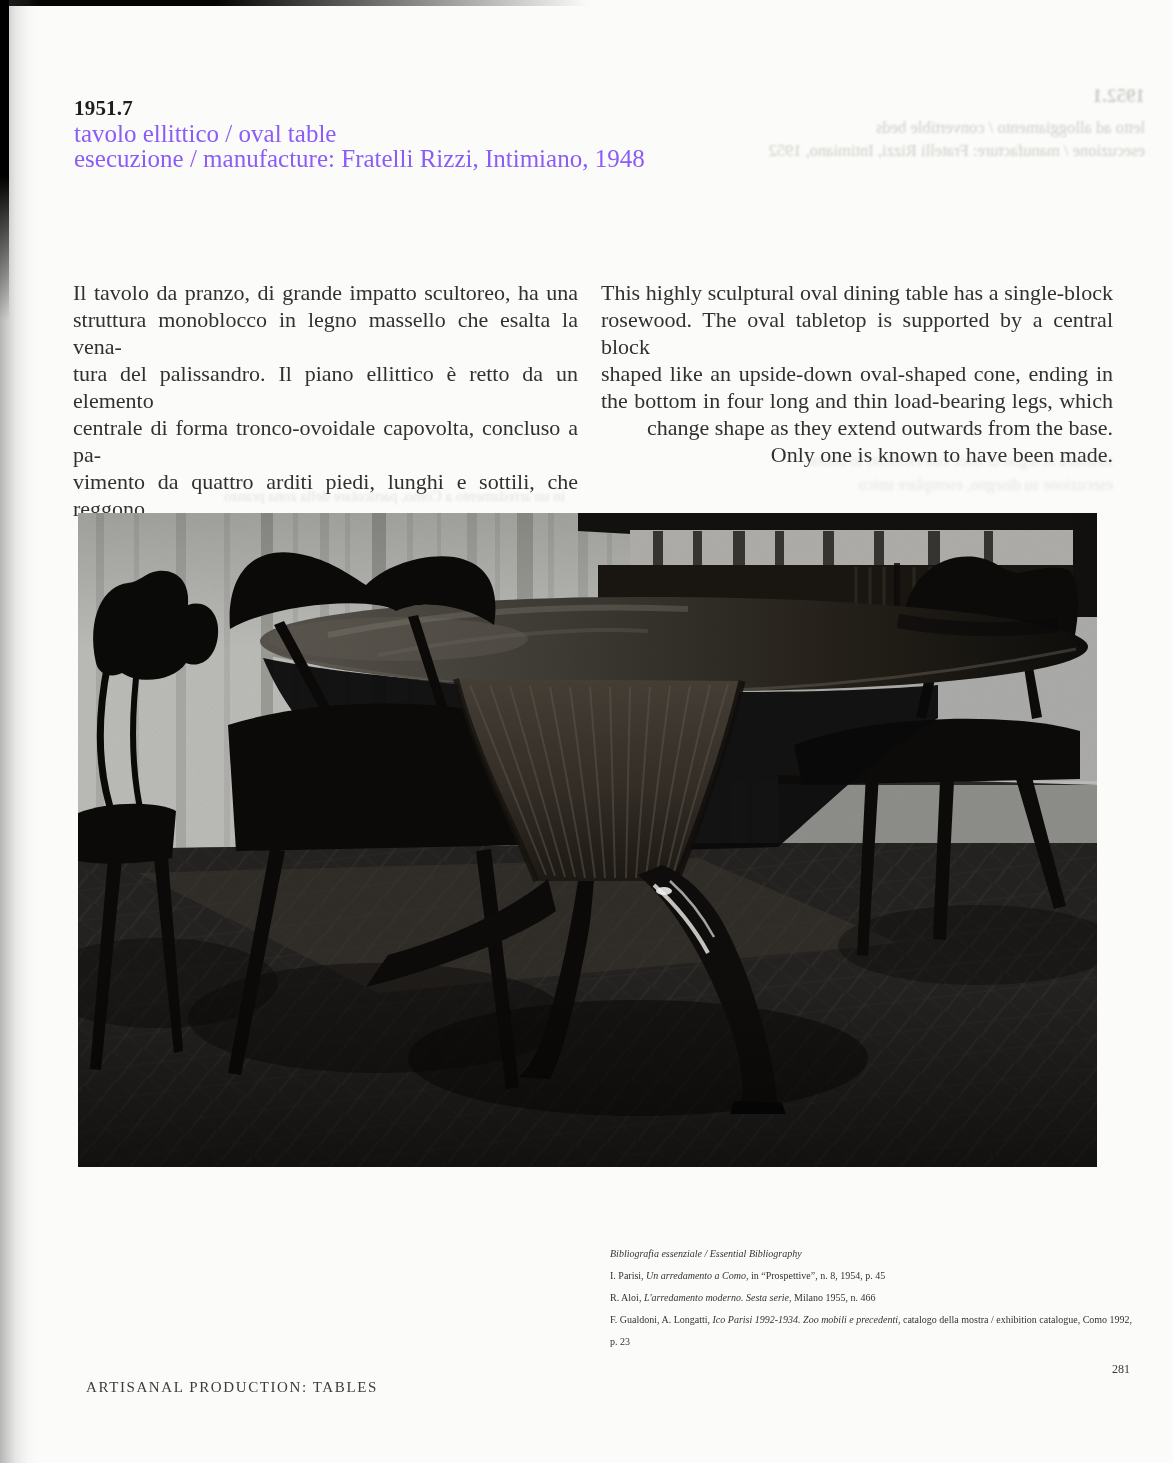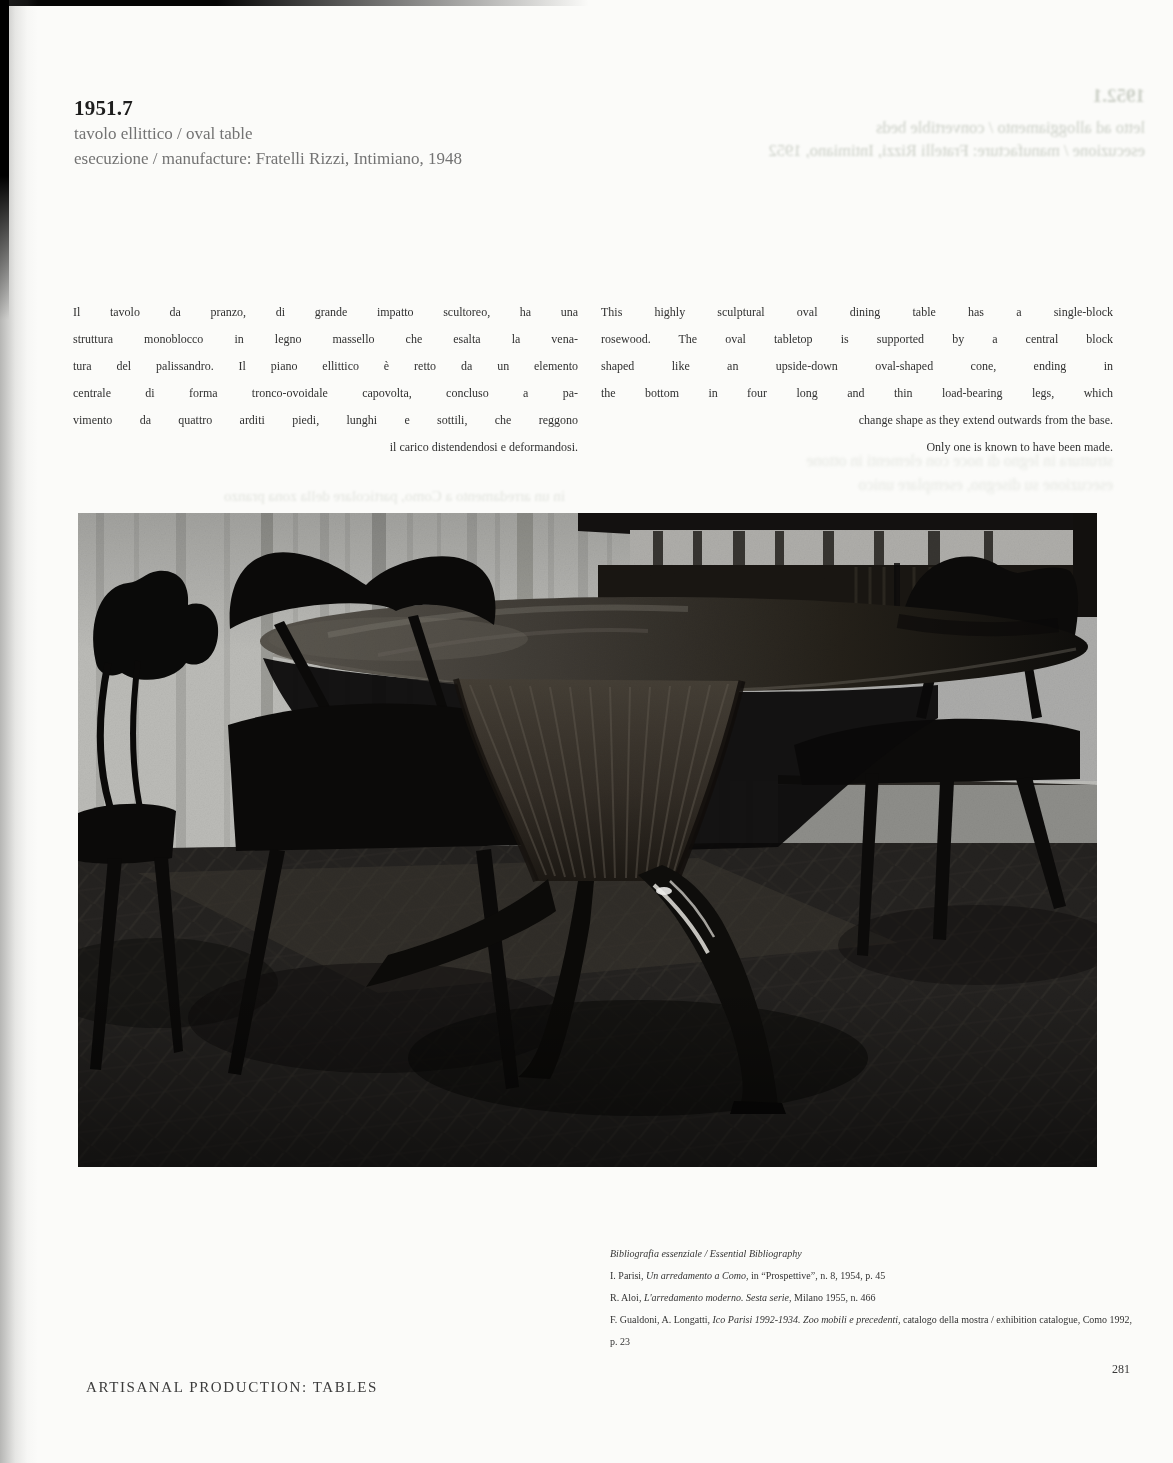--- a/index.html
+++ b/index.html
@@ -8,23 +8,23 @@
   
   .scan-top-line{position:absolute;left:0;top:0;width:620px;height:6px;
         background:linear-gradient(to right,#050505 0%,#050505 35%,rgba(5,5,5,0) 95%);}
   .scan-left-black{position:absolute;left:0;top:0;width:9px;height:320px;
         background:linear-gradient(to bottom,#000 0%,#000 55%,rgba(0,0,0,0) 100%);}
   .scan-gutter{position:absolute;left:0;top:0;width:38px;height:100%;
         background:linear-gradient(to right,rgba(70,70,68,.38),rgba(120,120,118,.16) 40%,rgba(190,190,188,.07) 72%,rgba(255,255,255,0));}
   
   .heading{position:absolute;left:74px;top:96px;line-height:25px;}
   .heading .num{font-size:21px;font-weight:bold;color:#1d1d1d;letter-spacing:.2px;}
-  .heading .sub{font-size:17px;color:#737373;}
-  
-  .col{position:absolute;top:279px;font-size:12px;line-height:27px;color:#313131;margin-top:20px;}
+  .heading .sub{font-size:25px;color:#8b5cf6;}
+  
+  .col{position:absolute;top:279px;font-size:22px;line-height:27px;color:#313131;}
   .col-it{left:73px;width:505px;}
   .col-en{left:601px;width:512px;}
   .jline{text-align:justify;text-align-last:justify;text-justify:inter-word;white-space:normal;}
   .lline{text-align:right;}
   
   .photo{position:absolute;left:78px;top:513px;width:1019px;height:654px;}
   
   .small-block{position:absolute;font-size:10px;line-height:23px;color:#333;}
   .archive{left:86px;top:1277px;width:520px;}
   .biblio{left:610px;top:1243px;width:524px;line-height:22px;}

